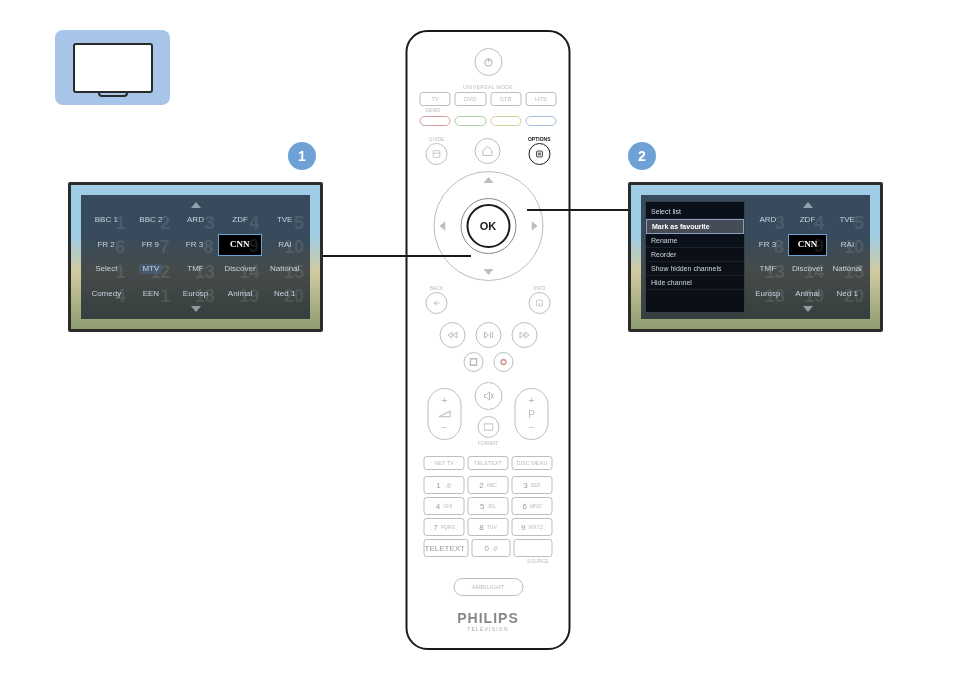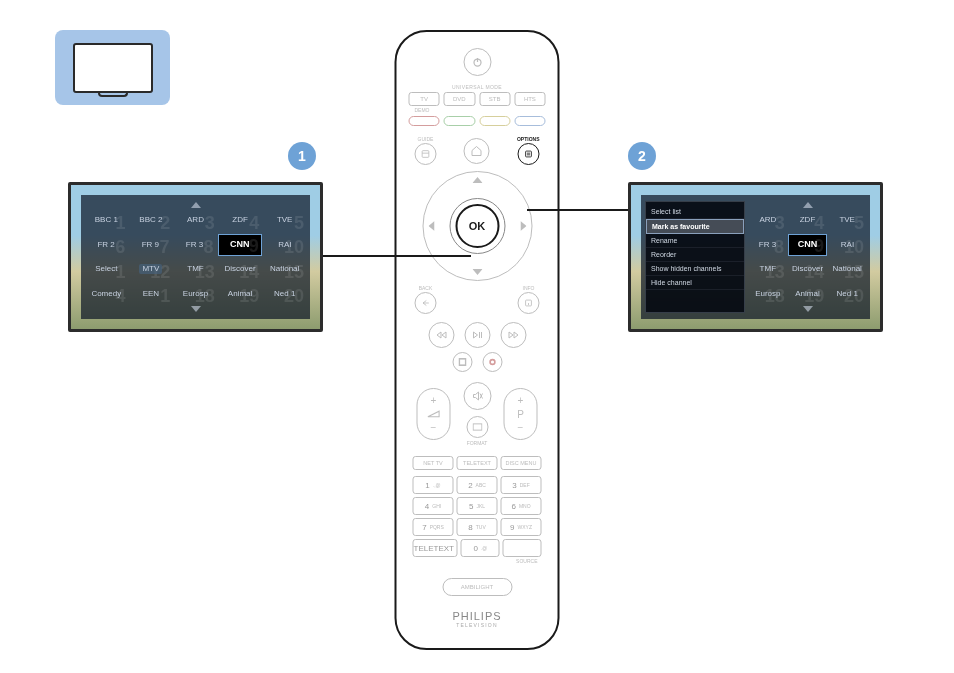--- a/index.html
+++ b/index.html
@@ -107,20 +107,21 @@
     border-radius: 2px;
   }
   .cell-sel {
     background: #000 !important;
     border: 1px solid #6ea2d6;
   }
   .cell-sel .cell-label {
     color: #fff;
     font-weight: bold;
     font-size: 9px;
+    font-family: Liberation Serif, serif;
   }
   .arrow-row {
     height: 8px;
     display: flex; align-items: center; justify-content: center;
   }
   .arrow-row svg { width: 10px; height: 6px; opacity: 0.6; }
 
   
   .opt-menu {
     position: absolute;
@@ -149,24 +150,25 @@
   .remote-wrap {
     position: absolute;
     left: 50%; top: 30px;
     transform: translateX(-50%);
     width: 165px;
     height: 620px;
   }
   .remote-body {
     width: 100%; height: 100%;
     border: 2px solid #1a1a1a;
-    border-radius: 32px;
+    border-radius: 22px;
     background: #fff;
     position: relative;
     padding: 16px 12px 10px;
+    margin-left: 11px;
   }
 
   .rc-btn {
     border: 1.2px solid #bdbdbd;
     background: #fff;
     color: #bdbdbd;
   }
 
   
   .rc-power {
@@ -277,21 +279,21 @@
   .rc-key .n { font-size:8px;color:#999;}
   .rc-key .t { font-size:5px;color:#bbb;}
 
   .rc-ambi {
     margin: 14px auto 0;
     width: 70px; height: 18px; border-radius: 9px;
     font-size:6px;display:flex;align-items:center;justify-content:center;
   }
 
   .rc-brand { text-align:center; margin-top:14px; }
-  .rc-brand .b1 { font-size:11px; font-weight:normal; letter-spacing:1px; color:#888;}
+  .rc-brand .b1 { font-size:14px; font-weight:bold; letter-spacing:1px; color:#888;}
   .rc-brand .b2 { font-size:5px; letter-spacing:1.2px; color:#aaa;}
 
   
   .connector {
     position: absolute;
     height: 1.5px;
     background: #1a1a1a;
   }
   .conn-left  { top: 255px; }
   .conn-right { top: 209px; }

